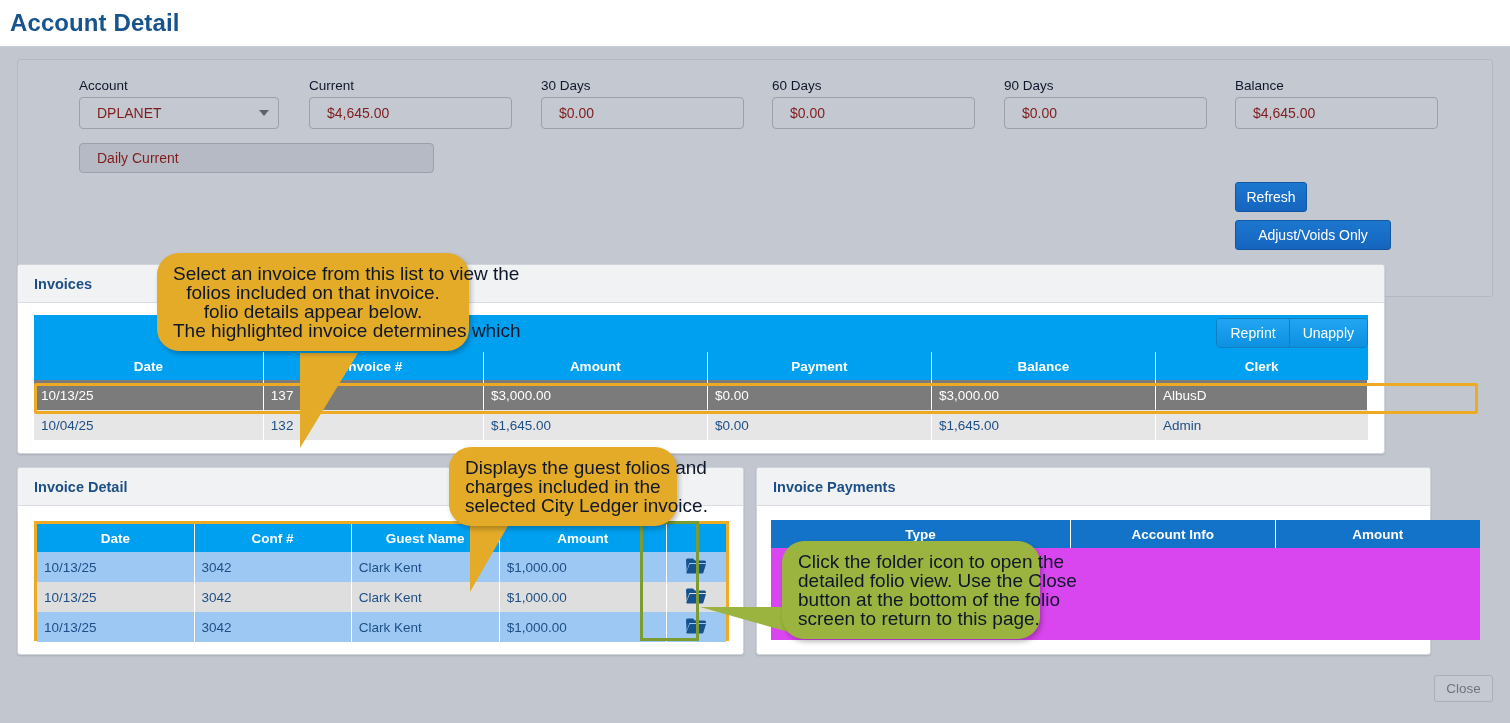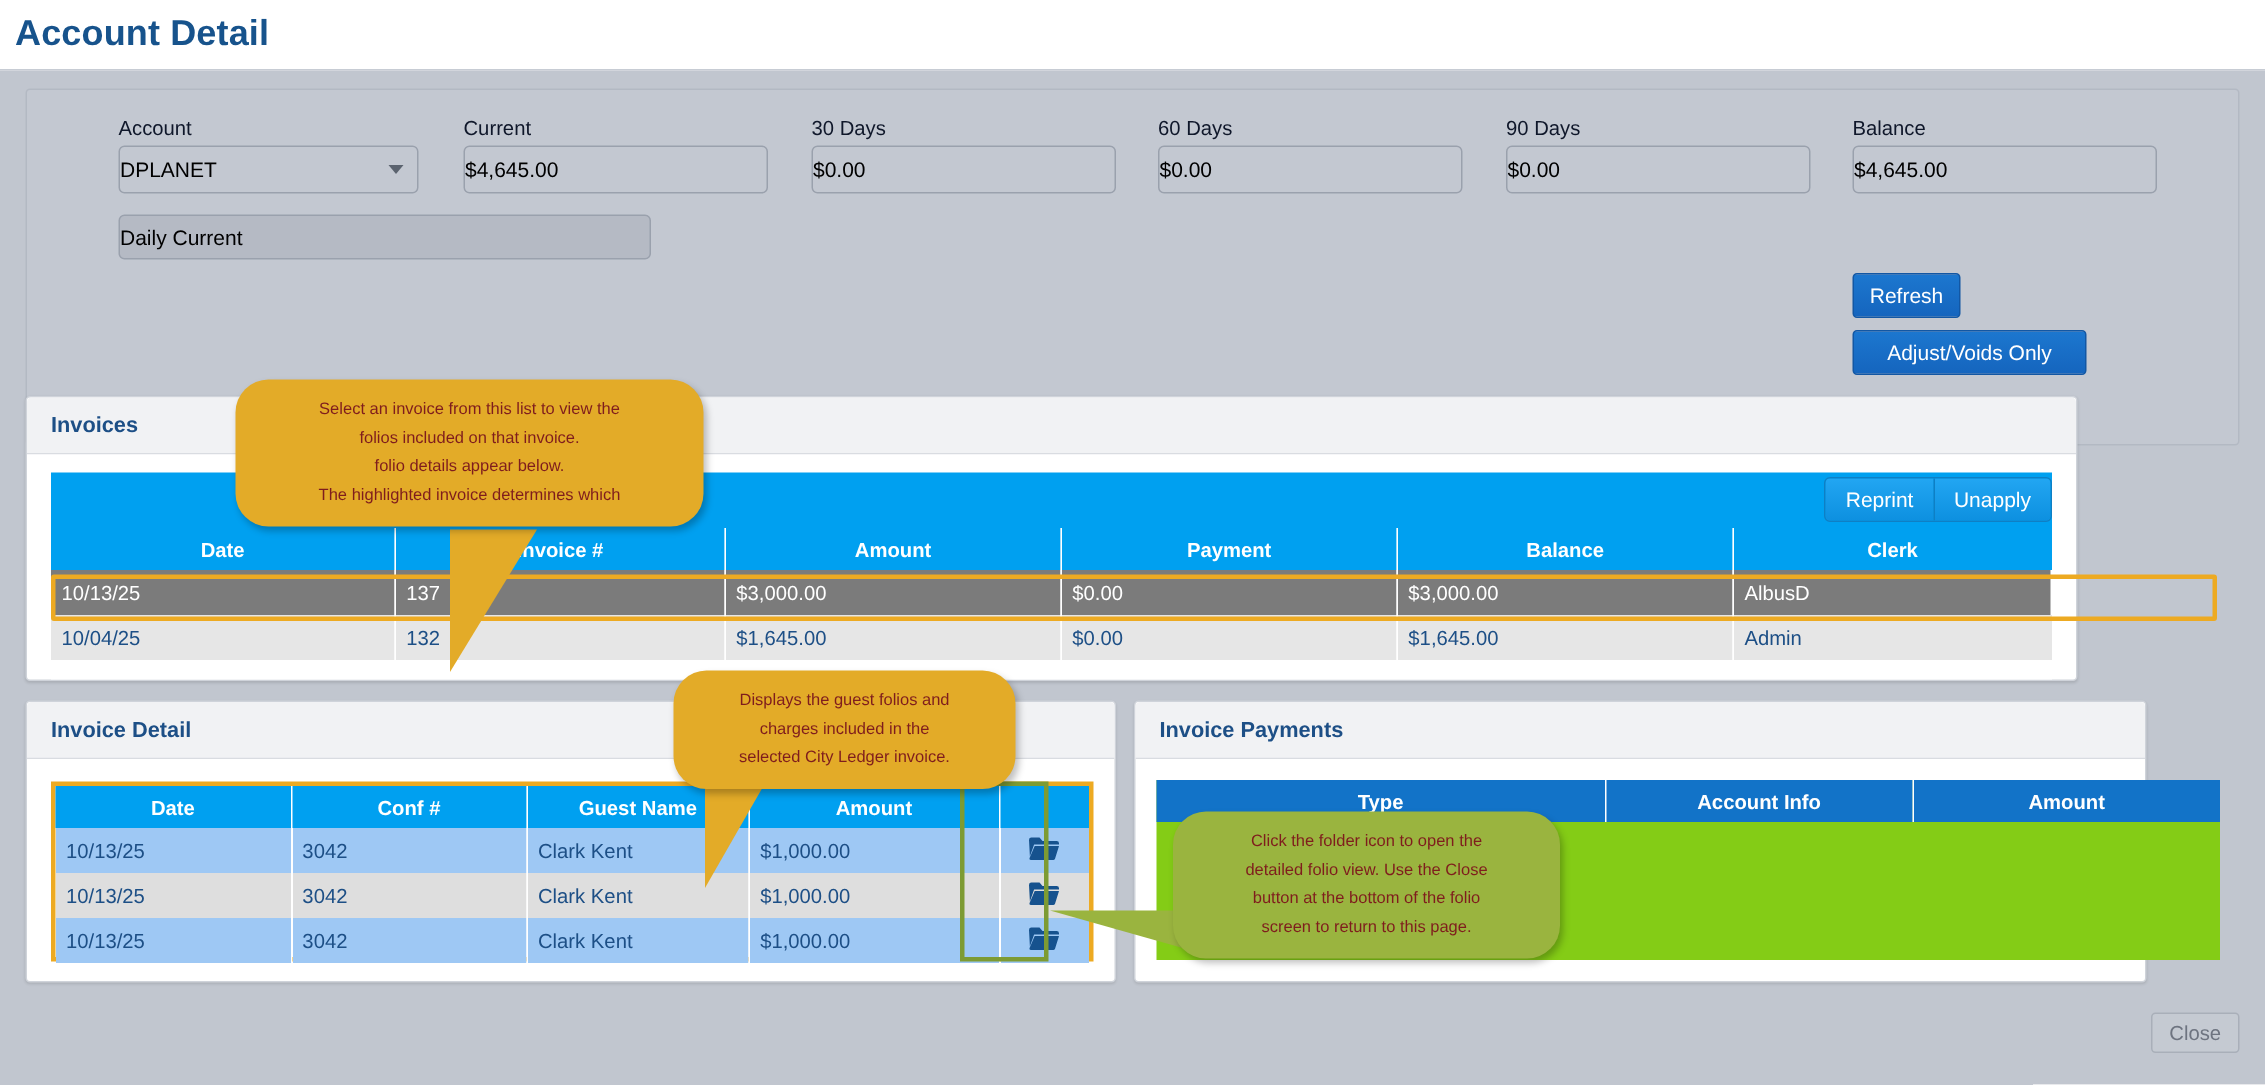--- a/index.html
+++ b/index.html
@@ -60,22 +60,22 @@
     margin-bottom: 4px;
     display: block;
     white-space: nowrap;
   }
   .fld .box {
     background: #c3c8d1;
     border: 1px solid #9aa1ad;
     border-radius: 4px;
     height: 32px;
     font-size: 14px;
-    color: #000000;
-    padding: 0 0;
+    color: #7f1d1d;
+    padding: 0 17px;
     line-height: 30px;
     white-space: nowrap;
     overflow: hidden;
   }
   .fld .box.select { position: relative; padding-right: 24px; }
   .fld .box.select .chev {
     position: absolute;
     right: 9px; top: 50%;
     transform: translateY(-50%);
     width: 0; height: 0;
@@ -227,21 +227,21 @@
     width: 59px; height: 120px;
     border: 3px solid #7d9b33;
     pointer-events: none;
   }
 
   
   #card-payments .pay-body {
     position: absolute;
     left: 14px; top: 52px;
     width: 709px; height: 120px;
-    background: #84cc16;
+    background: #d946ef;
   }
   #tbl-payments th { background: #1273c8; }
 
   
   #btn-close {
     position: absolute;
     left: 1434px; top: 628px;
     width: 59px; height: 27px;
     background: #c5cad2;
     border: 1px solid #a9afb9;
@@ -250,22 +250,22 @@
     font-size: 13.5px;
     line-height: 25px;
     text-align: center;
     cursor: pointer;
   }
 
   
   .callout {
     position: absolute;
     border-radius: 22px;
-    color: #7f1d1d;
-    font-size: 11px;
+    color: #0f172a;
+    font-size: 19px;
     line-height: 19px;
     text-align: center;
     padding: 11px 16px;
     box-shadow: 2px 3px 5px rgba(0,0,0,0.25);
     z-index: 40;
   }
   .callout.orange { background: #e3ab28; }
   .callout.green  { background: #9ab43f; }
   .callout .line { display: block; white-space: nowrap; }
 

